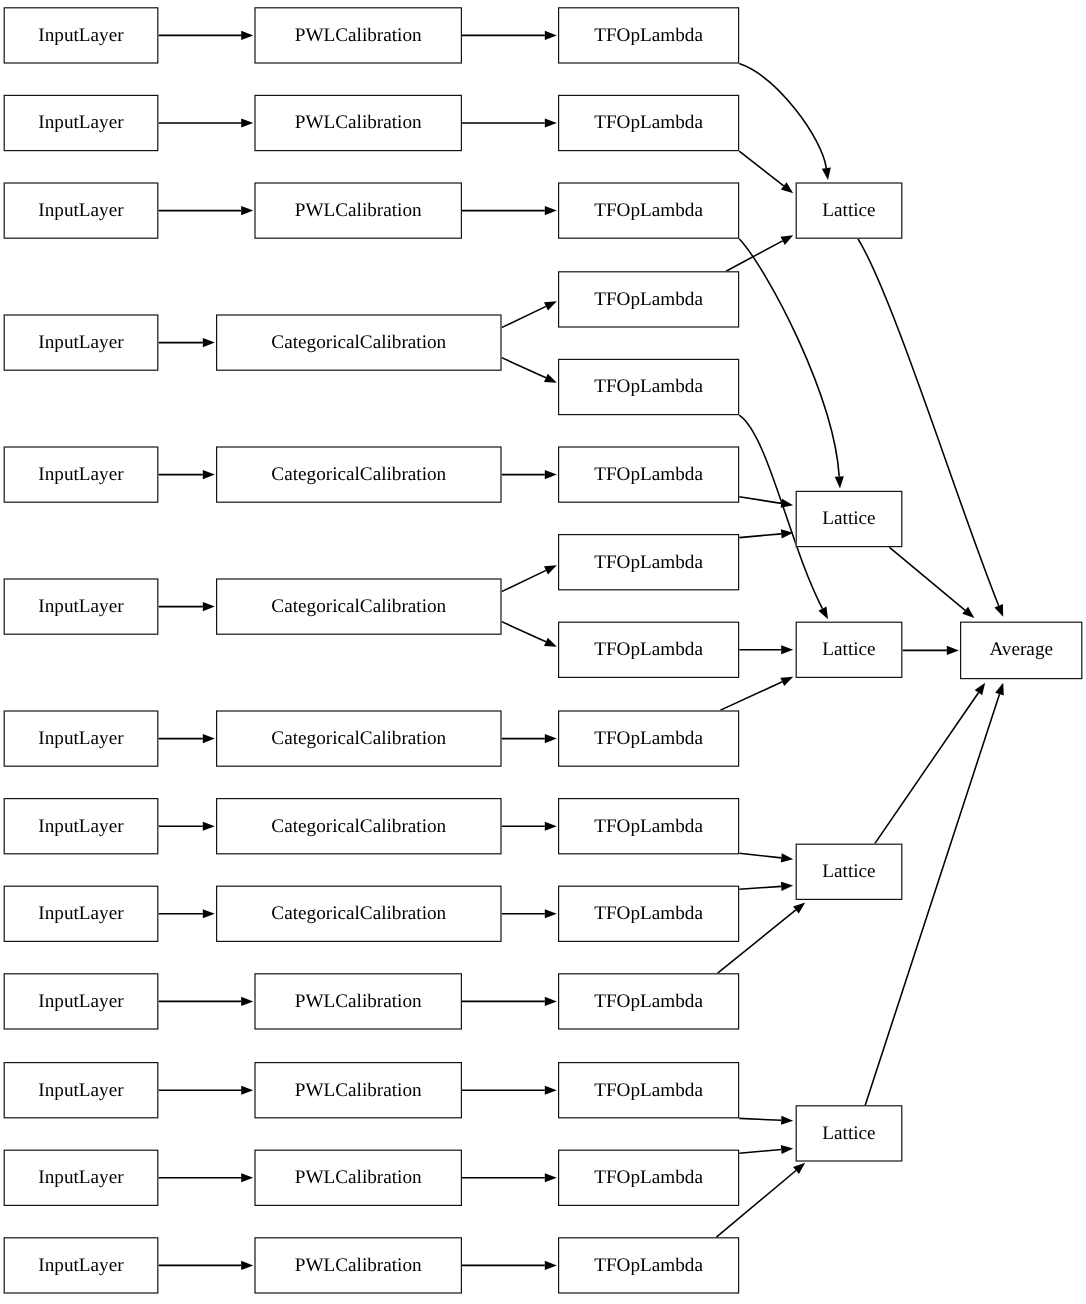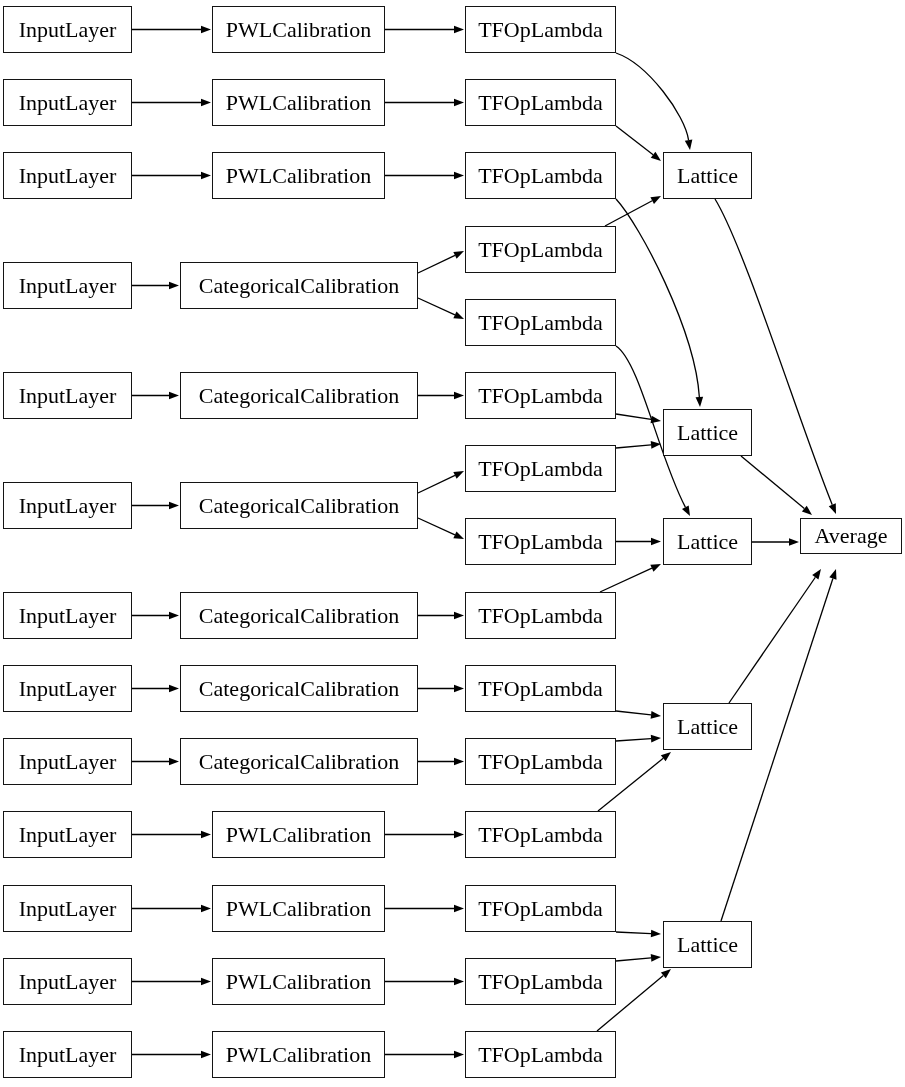--- a/index.html
+++ b/index.html
@@ -13,21 +13,21 @@
   }
   .canvas svg { position: absolute; left: 0; top: 0; }
   .node {
     position: absolute;
     box-sizing: border-box;
     border: 1.5px solid #141414;
     background: #ffffff;
     display: flex;
     align-items: center;
     justify-content: center;
-    font-size: 22px;
+    font-size: 16px;
     color: #000000;
     white-space: nowrap;
     line-height: 1;
   }
   .edge-line { fill: none; stroke: #000000; stroke-width: 1.3px; }
   .edge-arrow { fill: #000000; stroke: none; }
 </style>
 </head>
 <body>
 
@@ -358,17 +358,17 @@
       </div>
       <div class="node" style="left: 663px; top: 518px; width: 89px; height: 47px;">
         <span>Lattice</span>
       </div>
       <div class="node" style="left: 663px; top: 703px; width: 89px; height: 47px;">
         <span>Lattice</span>
       </div>
       <div class="node" style="left: 663px; top: 921px; width: 89px; height: 47px;">
         <span>Lattice</span>
       </div>
-      <div class="node" style="left: 800px; top: 518px; width: 102px; height: 36px;">
+      <div class="node" style="left: 800px; top: 518px; width: 102px; height: 48px;">
         <span>Average</span>
       </div>
     </div>
 </div>
 
 </body></html>

